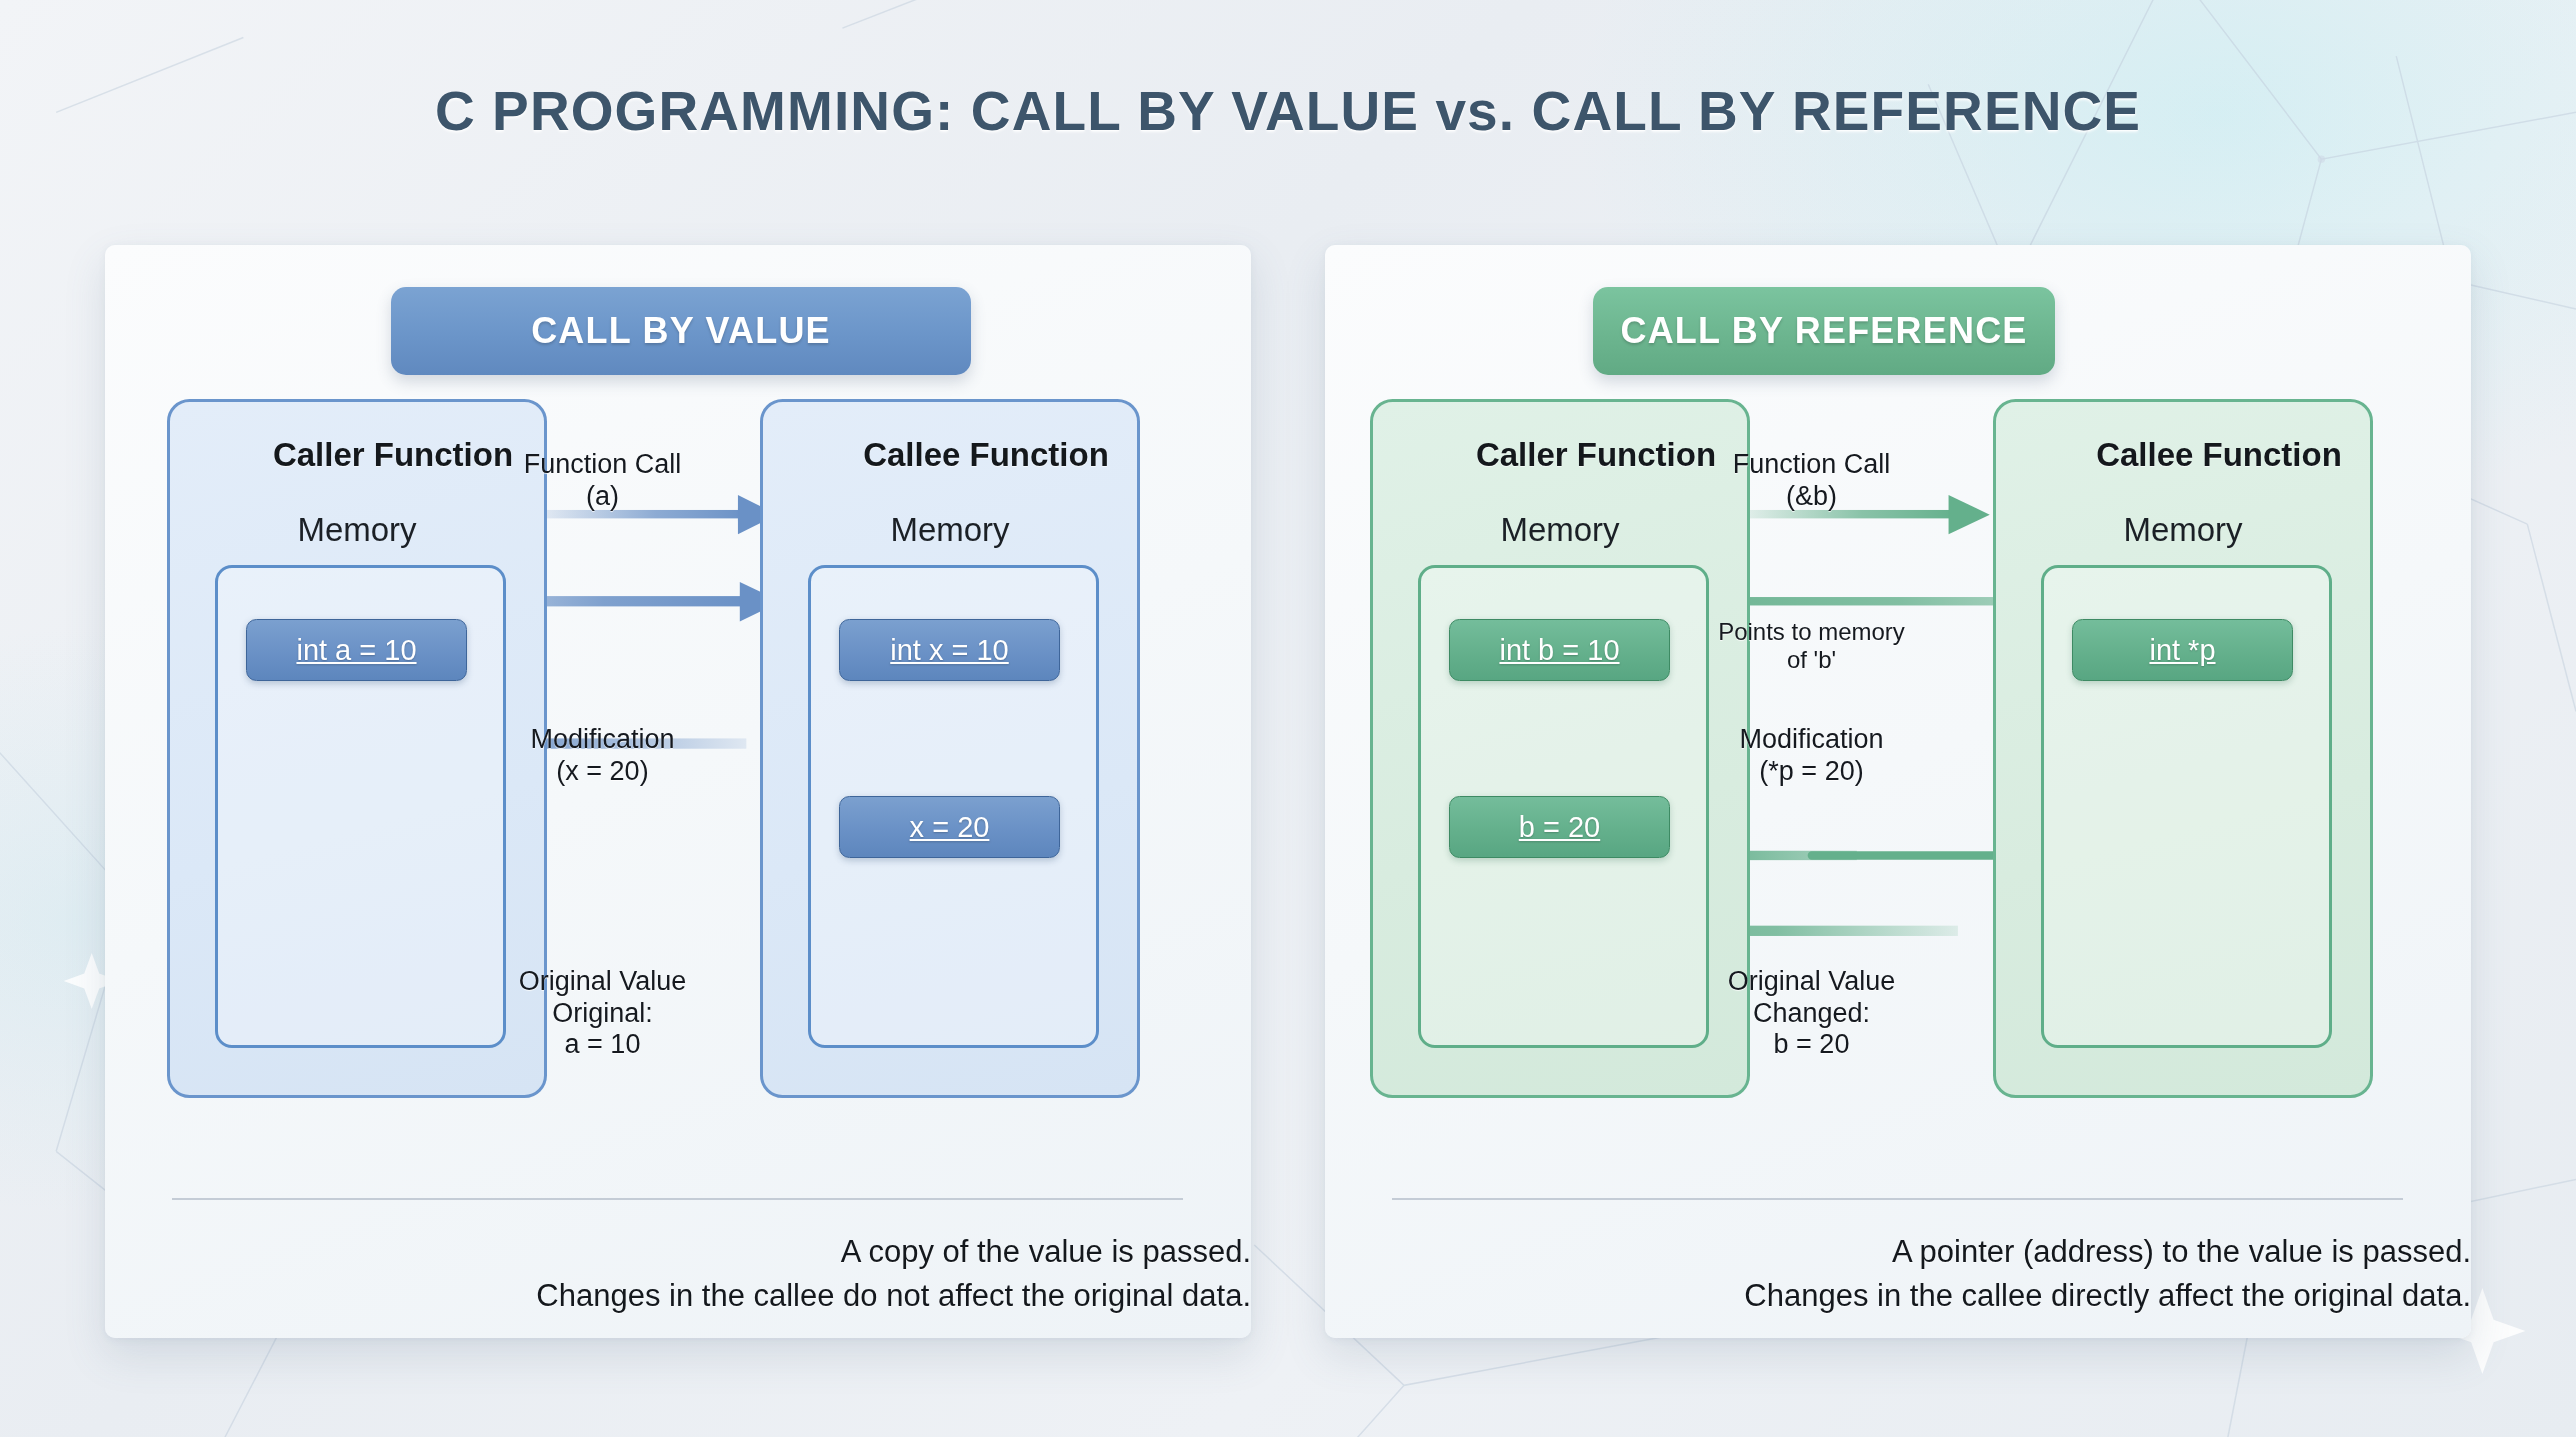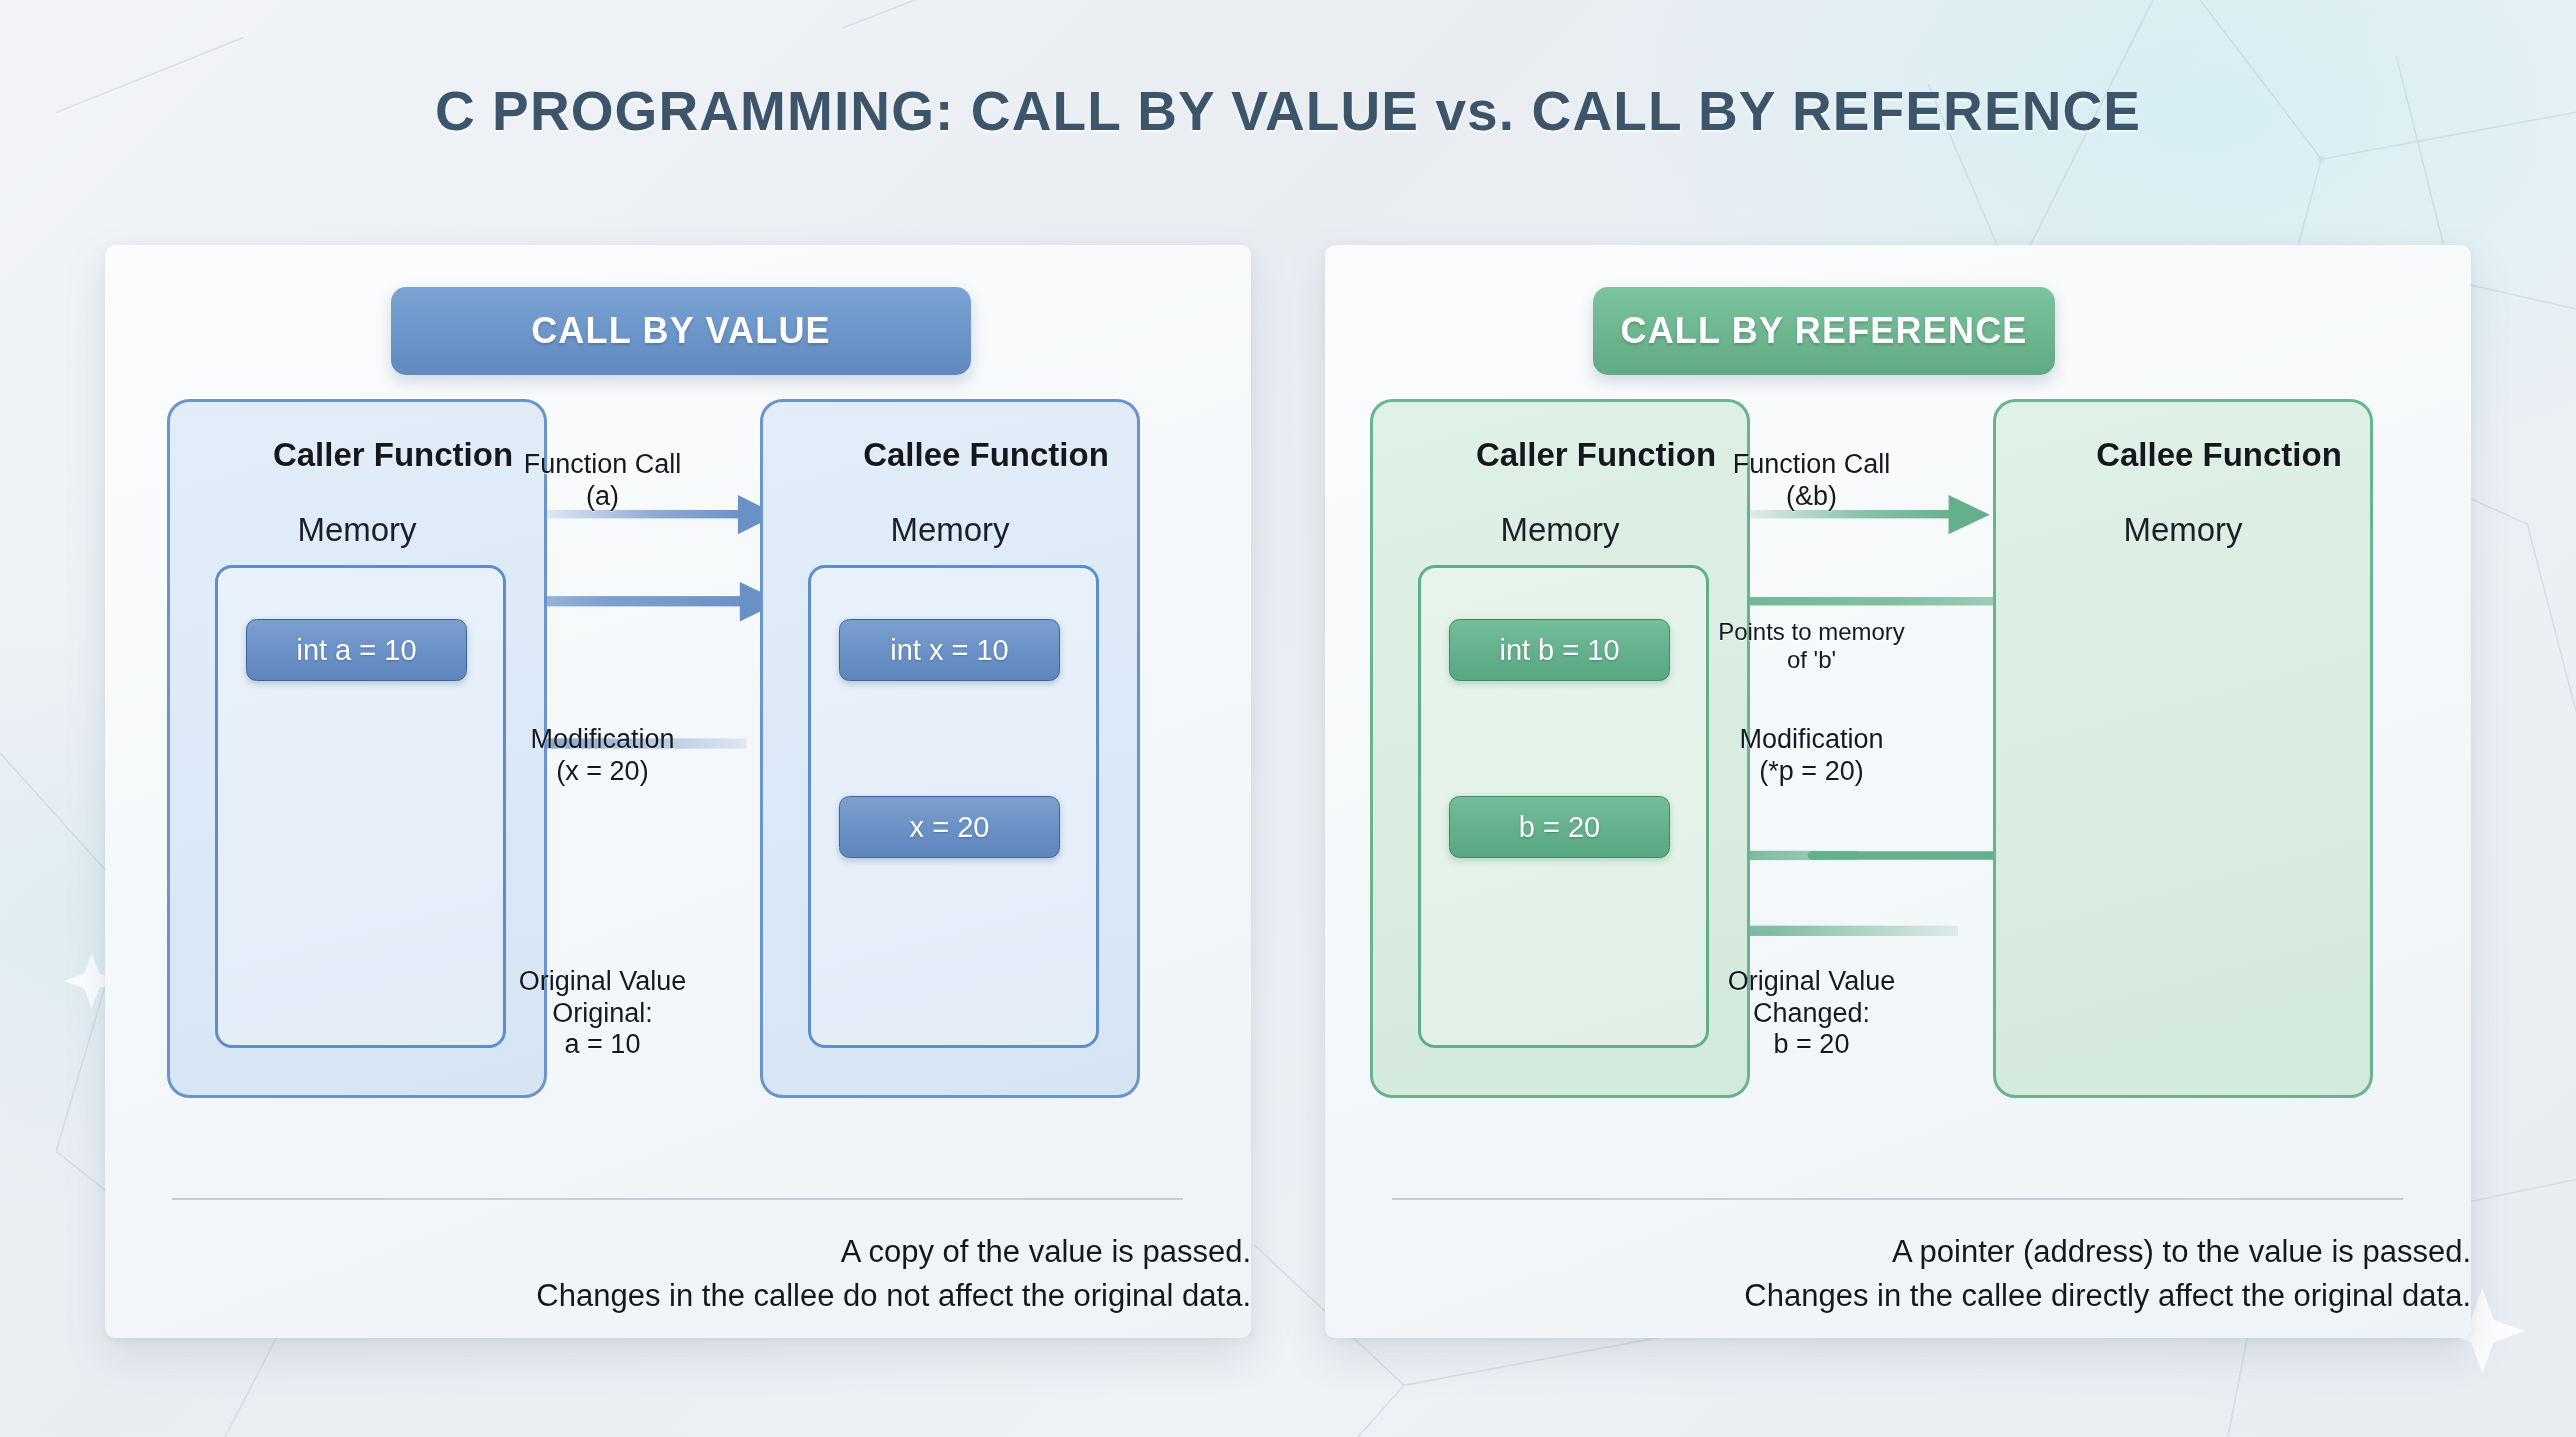--- a/index.html
+++ b/index.html
@@ -111,20 +111,21 @@
   .var-chip {
     position: absolute;
     left: 28px;
     width: 219px; height: 60px;
     border-radius: 10.3px;
     display: flex; align-items: center; justify-content: center;
     font-size: 29px;
     color: #ffffff;
     text-shadow: 0 0.9px 1.9px rgba(0,0,0,0.22);
     border: 1.9px solid;
+    text-decoration: underline;
   }
   .chip-blue {
     background: linear-gradient(180deg, #7ba0cf 0%, #6a91c6 55%, #5d86bd 100%);
     border-color: #3e6599;
     box-shadow: 0 2.8px 6.6px rgba(50,80,120,0.26);
   }
   .chip-green {
     background: linear-gradient(180deg, #74bd9b 0%, #64b08c 55%, #58a682 100%);
     border-color: #3d8a63;
     box-shadow: 0 2.8px 6.6px rgba(45,110,80,0.24);
@@ -320,20 +321,23 @@
     <div class="mem-label">Memory</div>
     <div class="mem-box">
       <div class="var-chip chip-green chip-row1">int b = 10</div>
       <div class="var-chip chip-green chip-row2">b = 20</div>
     </div>
   </div>
 
   <div class="func-box green-box fb-callee" style="left:668px;">
     <div class="func-title">Callee Function</div>
     <div class="mem-label">Memory</div>
+    <div class="mem-box">
+      <div class="var-chip chip-green chip-row1">int *p</div>
+    </div>
   </div>
 
   <div class="arrow-label" style="left:332px; top:204px;">
     <div>Function Call</div>
     <div>(&amp;b)</div>
   </div>
 
   <div class="arrow-label small" style="left:332px; top:373px;">
     <div>Points to memory</div>
     <div>of 'b'</div>

